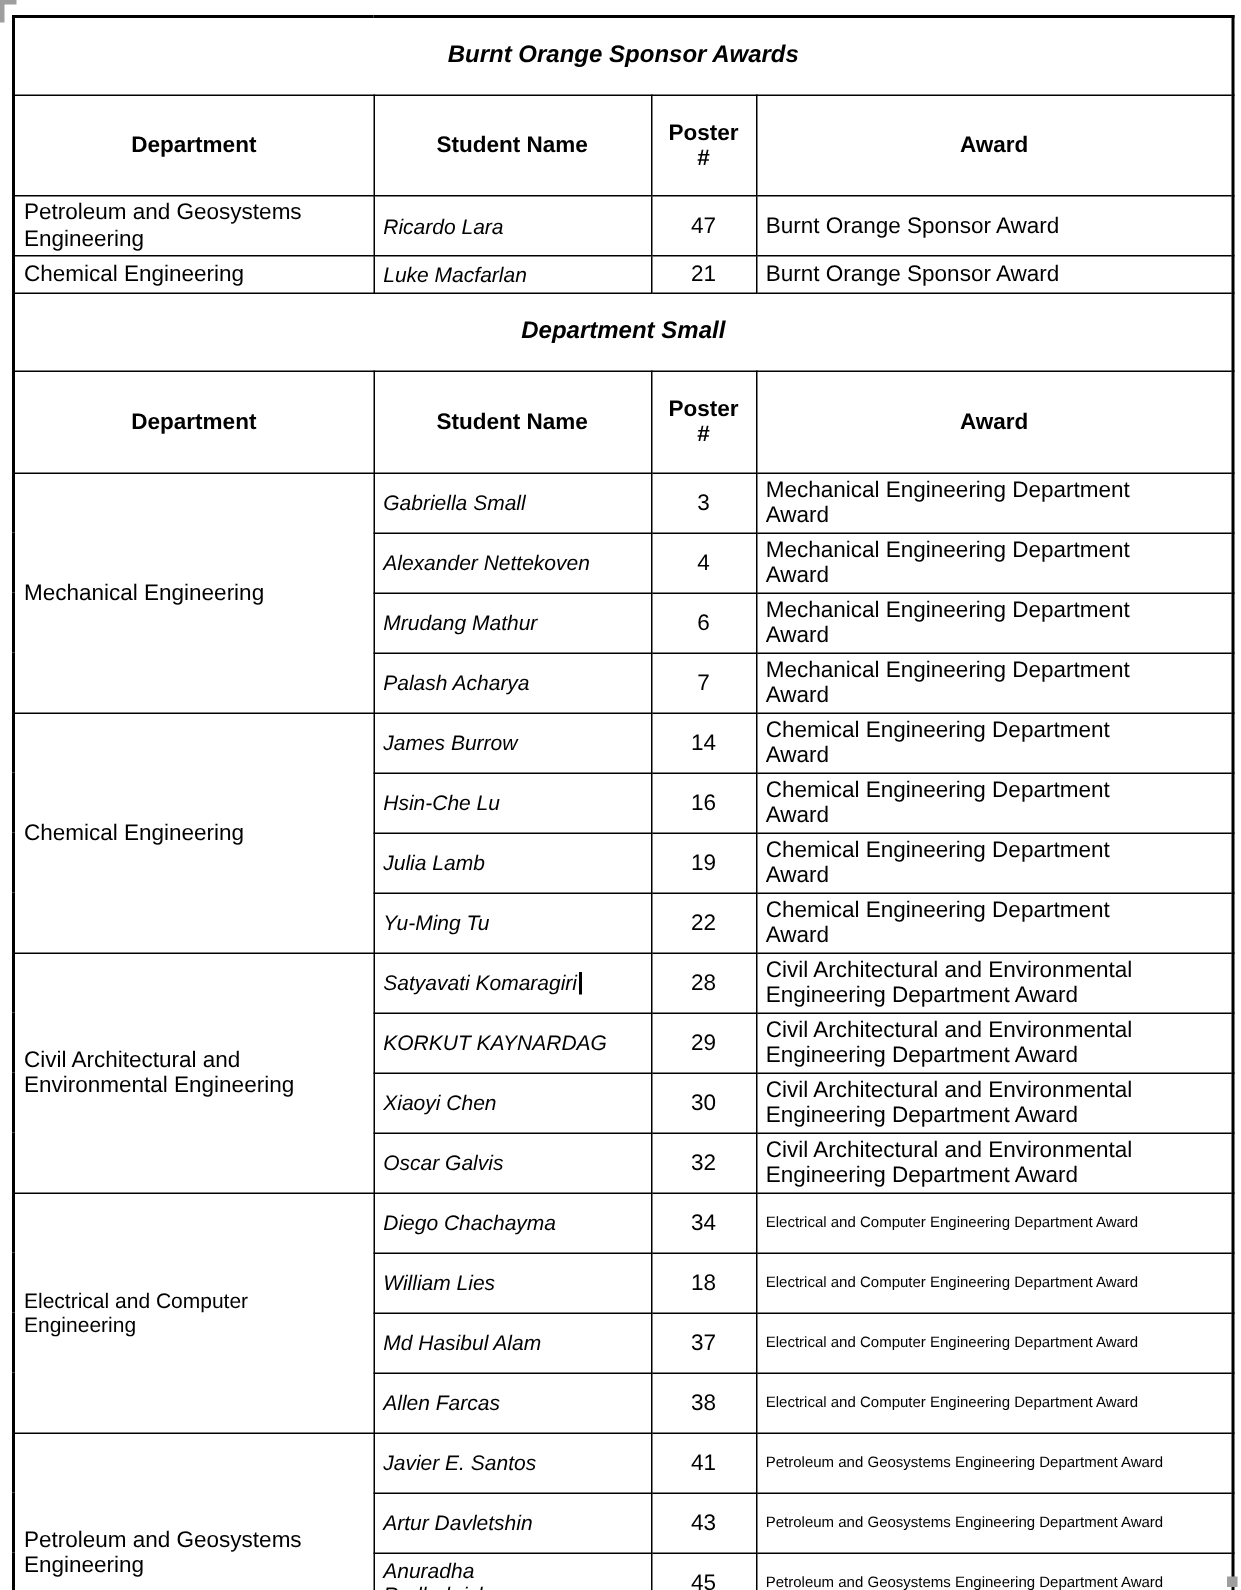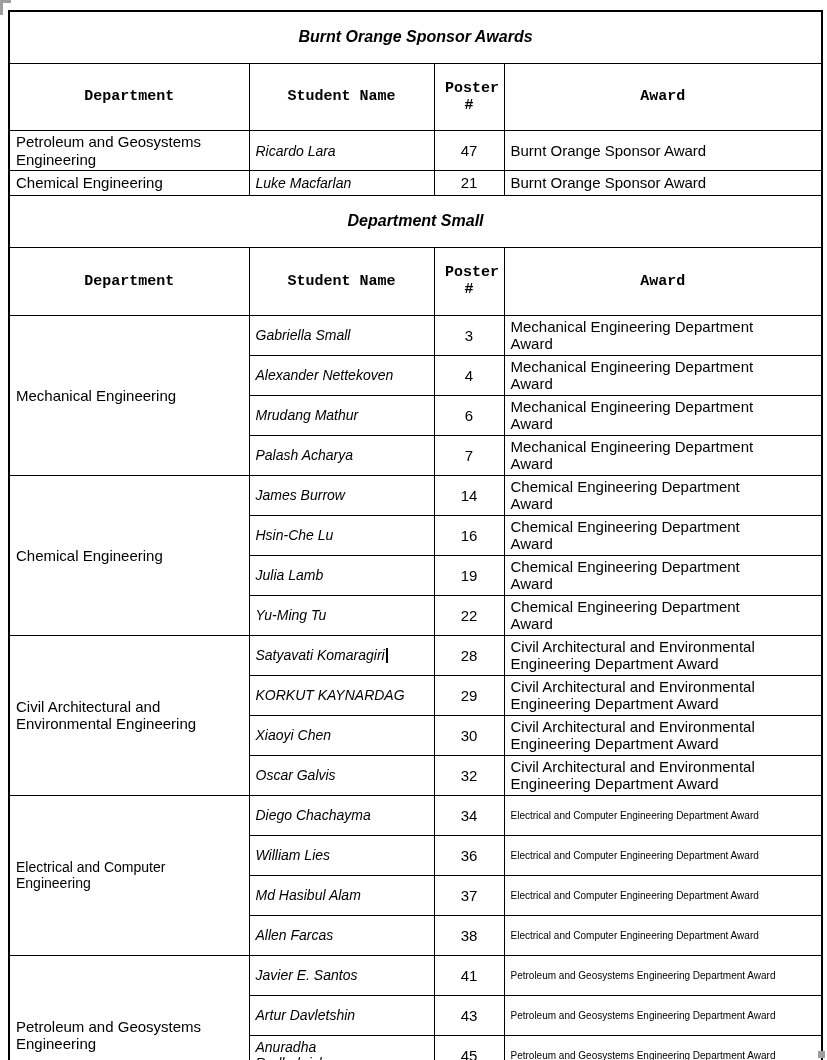--- a/index.html
+++ b/index.html
@@ -35,21 +35,21 @@
   .doc-table td, .doc-table th {
     border: 1px solid #000;
     padding: 2px 6px;
     vertical-align: middle;
     line-height: 1.16;
     font-size: 15px;
     text-align: left;
     overflow: hidden;
   }
   tr.rt  { height: 52px; font-style: italic; }   
-  tr.rh  { height: 39px; font-family: Liberation Mono, monospace; }   
+  tr.rh  { height: 39px; }   
   tr.rs1 { height: 36px; }   
   tr.rs2 { height: 25px; }   
   tr.rd  { height: 40px; }   
   th.title {
     font-size: 16px; font-weight: bold; text-align: center;
   }
   tr.rh th {
     font-size: 15px; font-weight: bold; text-align: center;
   }
   th.poster-h { padding: 16px 2px; }
@@ -184,21 +184,21 @@
   </tr>
 
   <tr class="rd">
     <td class="dept alt-d" rowspan="4">Electrical and Computer Engineering</td>
     <td class="stu">Diego Chachayma</td>
     <td class="num">34</td>
     <td class="awd alt">Electrical and Computer Engineering Department Award</td>
   </tr>
   <tr class="rd">
     <td class="stu">William Lies</td>
-    <td class="num">36</td>
+    <td class="num">18</td>
     <td class="awd alt">Electrical and Computer Engineering Department Award</td>
   </tr>
   <tr class="rd">
     <td class="stu">Md Hasibul Alam</td>
     <td class="num">37</td>
     <td class="awd alt">Electrical and Computer Engineering Department Award</td>
   </tr>
   <tr class="rd">
     <td class="stu">Allen Farcas</td>
     <td class="num">38</td>

